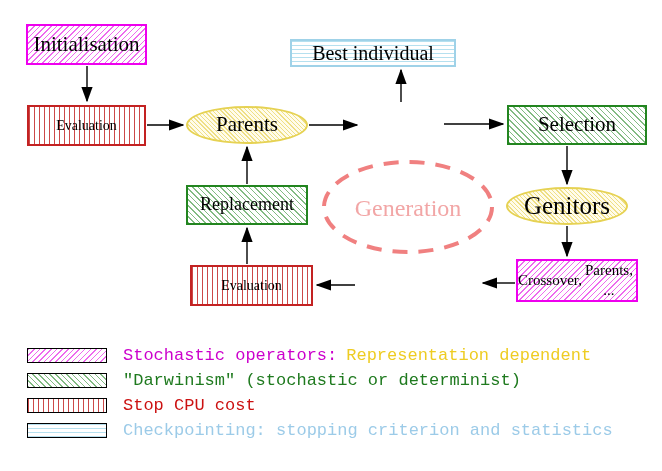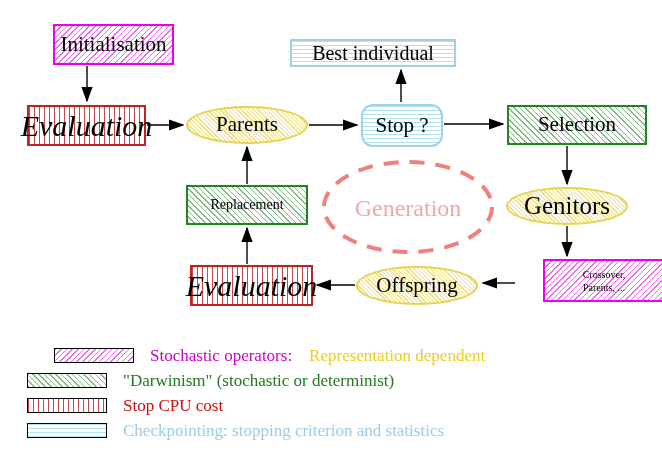--- a/index.html
+++ b/index.html
@@ -28,21 +28,20 @@
     line-height: 1.1;
   }
   .box { border: 2px solid; }
   .rounded { border-radius: 12px; }
   .ellipse { border: 2px solid var(--yellow-border); border-radius: 50%; text-align: center; }
 
   .hatch-magenta {
     border-color: var(--magenta);
     background: #fff repeating-linear-gradient(135deg,
       var(--magenta-hatch) 0, var(--magenta-hatch) 1px, transparent 1px, transparent 4px);
-    margin-left: 27px;
   }
   .hatch-green {
     border-color: var(--green);
     background: #fff repeating-linear-gradient(45deg,
       var(--green-hatch) 0, var(--green-hatch) 1px, transparent 1px, transparent 4px);
   }
   .stripes-red {
     border-color: var(--red);
     background: #fff repeating-linear-gradient(90deg,
       var(--red-hatch) 0, var(--red-hatch) 1px, transparent 1px, transparent 5px);
@@ -55,44 +54,44 @@
   .fill-yellow {
     background: var(--yellow-fill) repeating-linear-gradient(45deg,
       var(--yellow-hatch) 0, var(--yellow-hatch) 1px, transparent 1px, transparent 3px);
   }
 
   #node-generation-label {
     color: var(--salmon-text);
     font-size: 24px;
     background: transparent;
   }
-  #node-crossover { font-size: 10px; line-height: 1.3; flex-direction: column; }
-  #node-replacement { font-size: 14px; }
+  #node-crossover { font-size: 15px; line-height: 1.3; flex-direction: row; }
+  #node-replacement { font-size: 18px; }
   #node-best-individual { font-size: 20px; }
-  #node-evaluation-top, #node-evaluation-bottom { font-size: 30px; font-style: italic; }
+  #node-evaluation-top, #node-evaluation-bottom { font-size: 14px; }
 
   #legend {
     position: absolute;
     left: 27px;
     top: 348px;
     display: flex;
     flex-direction: column;
     gap: 10px;
   }
-  .legend-row { display: flex; align-items: center; height: 15px; }
+  .legend-row { display: flex; align-items: center; height: 15px; font-family: Liberation Mono, monospace; }
   .legend-swatch {
     width: 80px; height: 15px;
     box-sizing: border-box;
     border: 1px solid;
     margin-right: 16px;
     flex: 0 0 auto;
   }
   .legend-text { font-size: 17px; white-space: nowrap; }
   .t-magenta { color: var(--magenta-text); }
-  .t-gold { color: var(--gold-text); margin-left: 17px; }
+  .t-gold { color: var(--gold-text); margin-left: 9px; }
   .t-green { color: var(--green-text); }
   .t-red { color: var(--red-text); }
   .t-cyan { color: var(--cyan-text); }
 
   .arrow-line { stroke: #000; stroke-width: 1.4px; fill: none; }
   #generation-ellipse {
     stroke: var(--salmon);
     stroke-width: 4px;
     stroke-dasharray: 15 11;
     fill: none;
@@ -124,33 +123,31 @@
   </svg>
 
   <div class="node box hatch-magenta" style="left:26px; top:24px; width:121px; height:41px;">Initialisation</div>
 
   <div class="node box stripes-red" id="node-evaluation-top" style="left:27px; top:105px; width:119px; height:41px;">Evaluation</div>
 
   <div class="node box stripes-cyan" id="node-best-individual" style="left:290px; top:39px; width:166px; height:28px;">Best individual</div>
 
   <div class="node ellipse fill-yellow" style="left:186px; top:106px; width:122px; height:38px;">Parents</div>
 
-  <div class="node box stripes-cyan rounded" style="left:361px; top:104px; width:82px; height:43px;">Stop ?</div>
 
   <div class="node box hatch-green" style="left:507px; top:105px; width:140px; height:40px;">Selection</div>
 
   <div class="node box hatch-green" id="node-replacement" style="left:186px; top:185px; width:122px; height:40px;">Replacement</div>
 
   <div class="node" id="node-generation-label" style="left:323px; top:162px; width:170px; height:92px;">Generation</div>
 
   <div class="node ellipse fill-yellow" style="left:506px; top:187px; width:122px; height:38px; font-size:25px;">Genitors</div>
 
   <div class="node box stripes-red" id="node-evaluation-bottom" style="left:190px; top:265px; width:123px; height:41px;">Evaluation</div>
 
-  <div class="node ellipse fill-yellow" style="left:356px; top:266px; width:122px; height:39px;">Offspring</div>
 
   <div class="node box hatch-magenta" id="node-crossover" style="left:516px; top:259px; width:122px; height:43px;">
     <span>Crossover,</span>
     <span>Parents, ...</span>
   </div>
 
   <div id="legend">
     <div class="legend-row">
       <div class="legend-swatch hatch-magenta"></div>
       <span class="legend-text t-magenta">Stochastic operators:</span>

